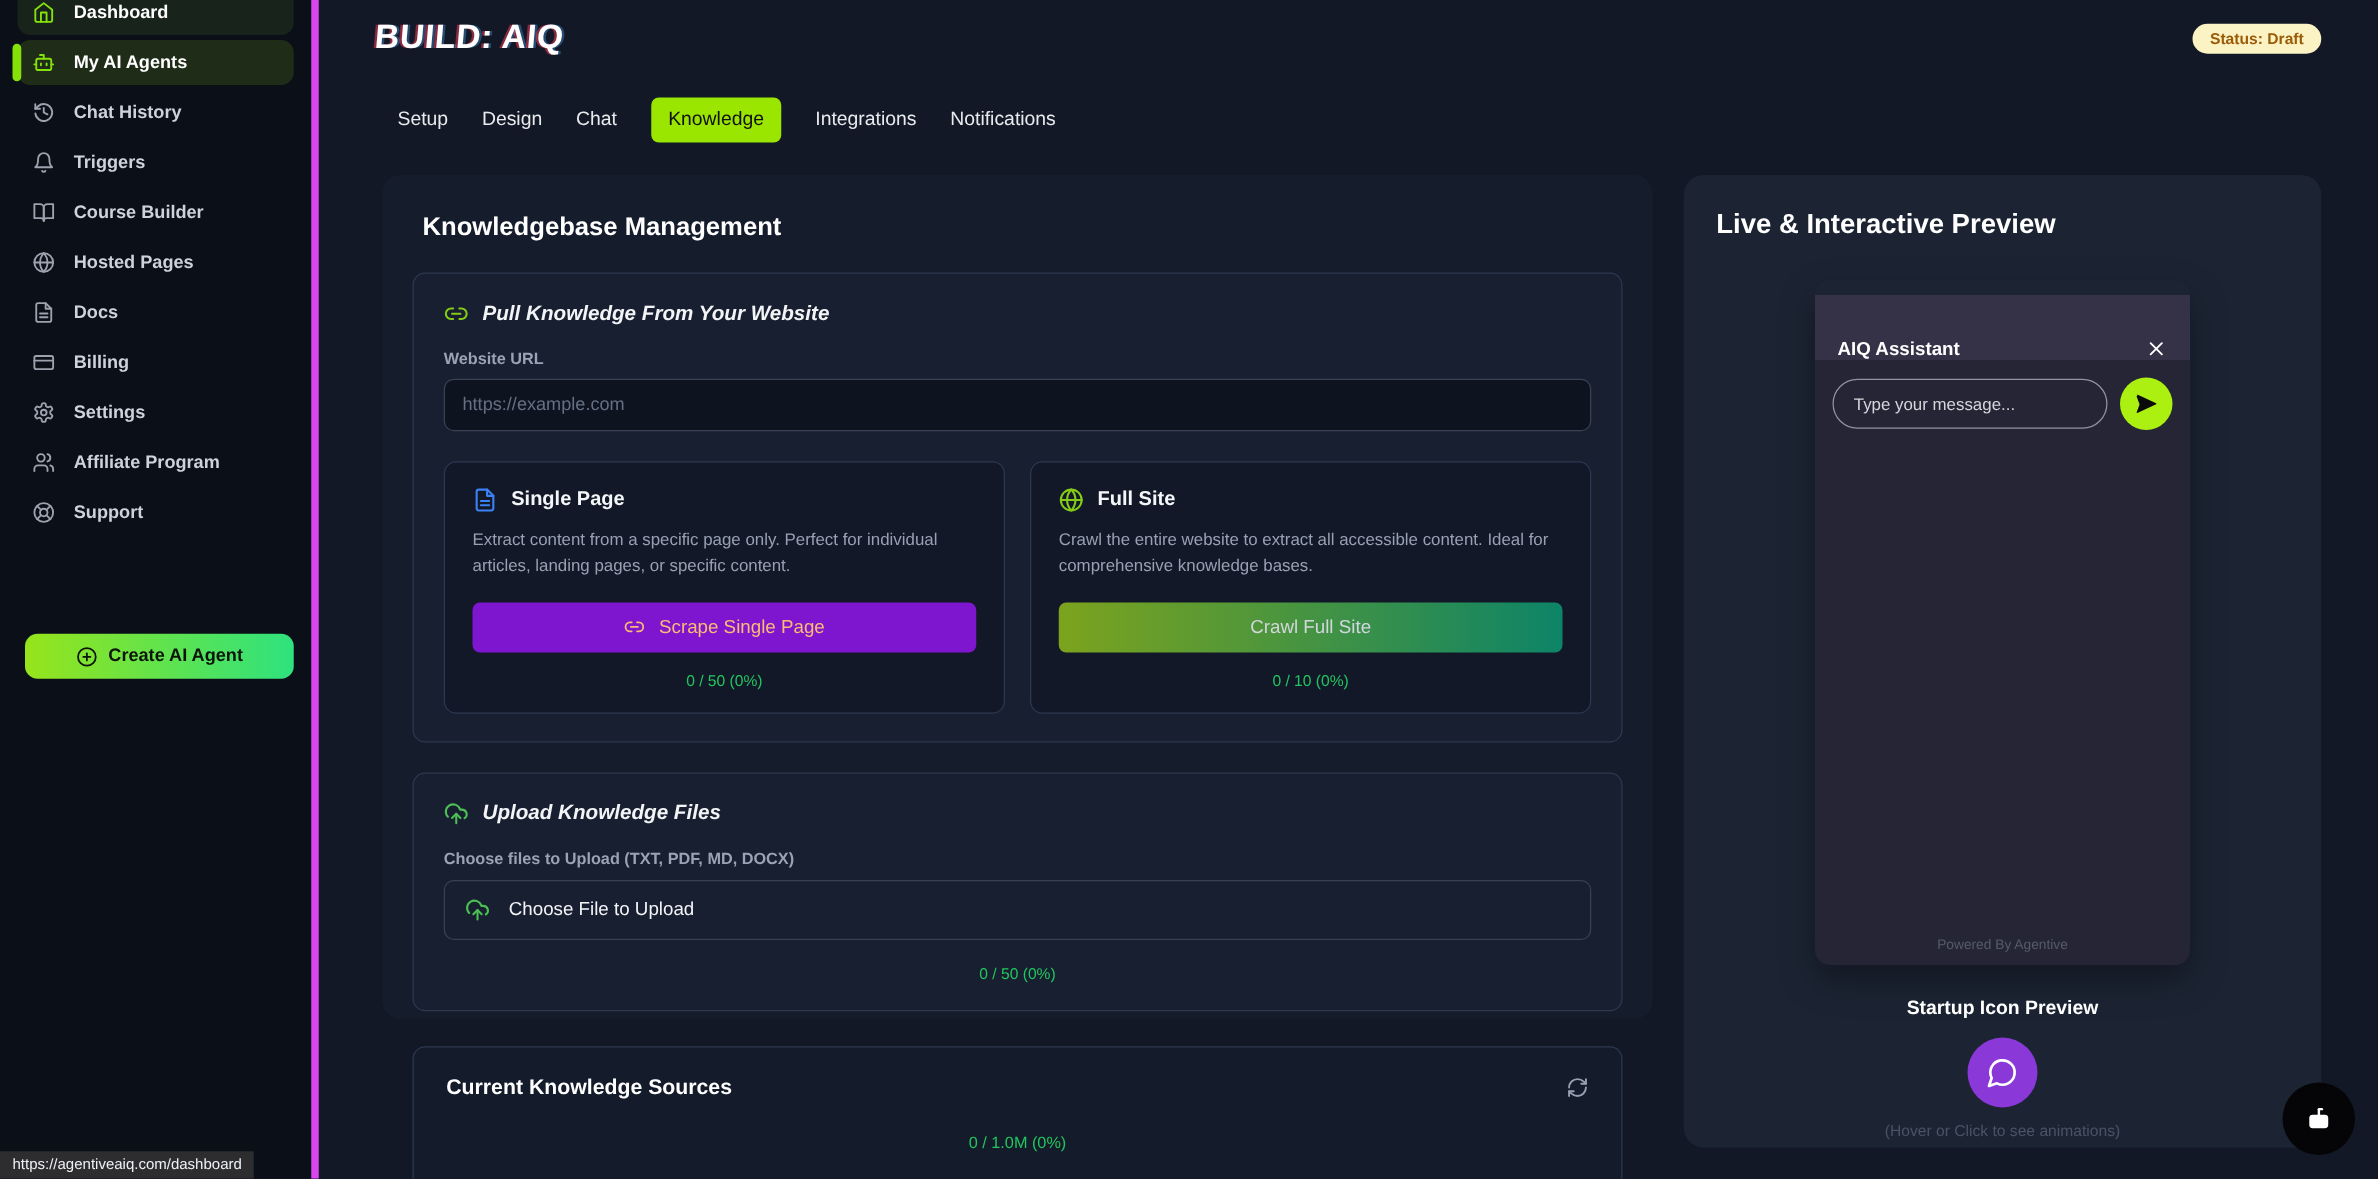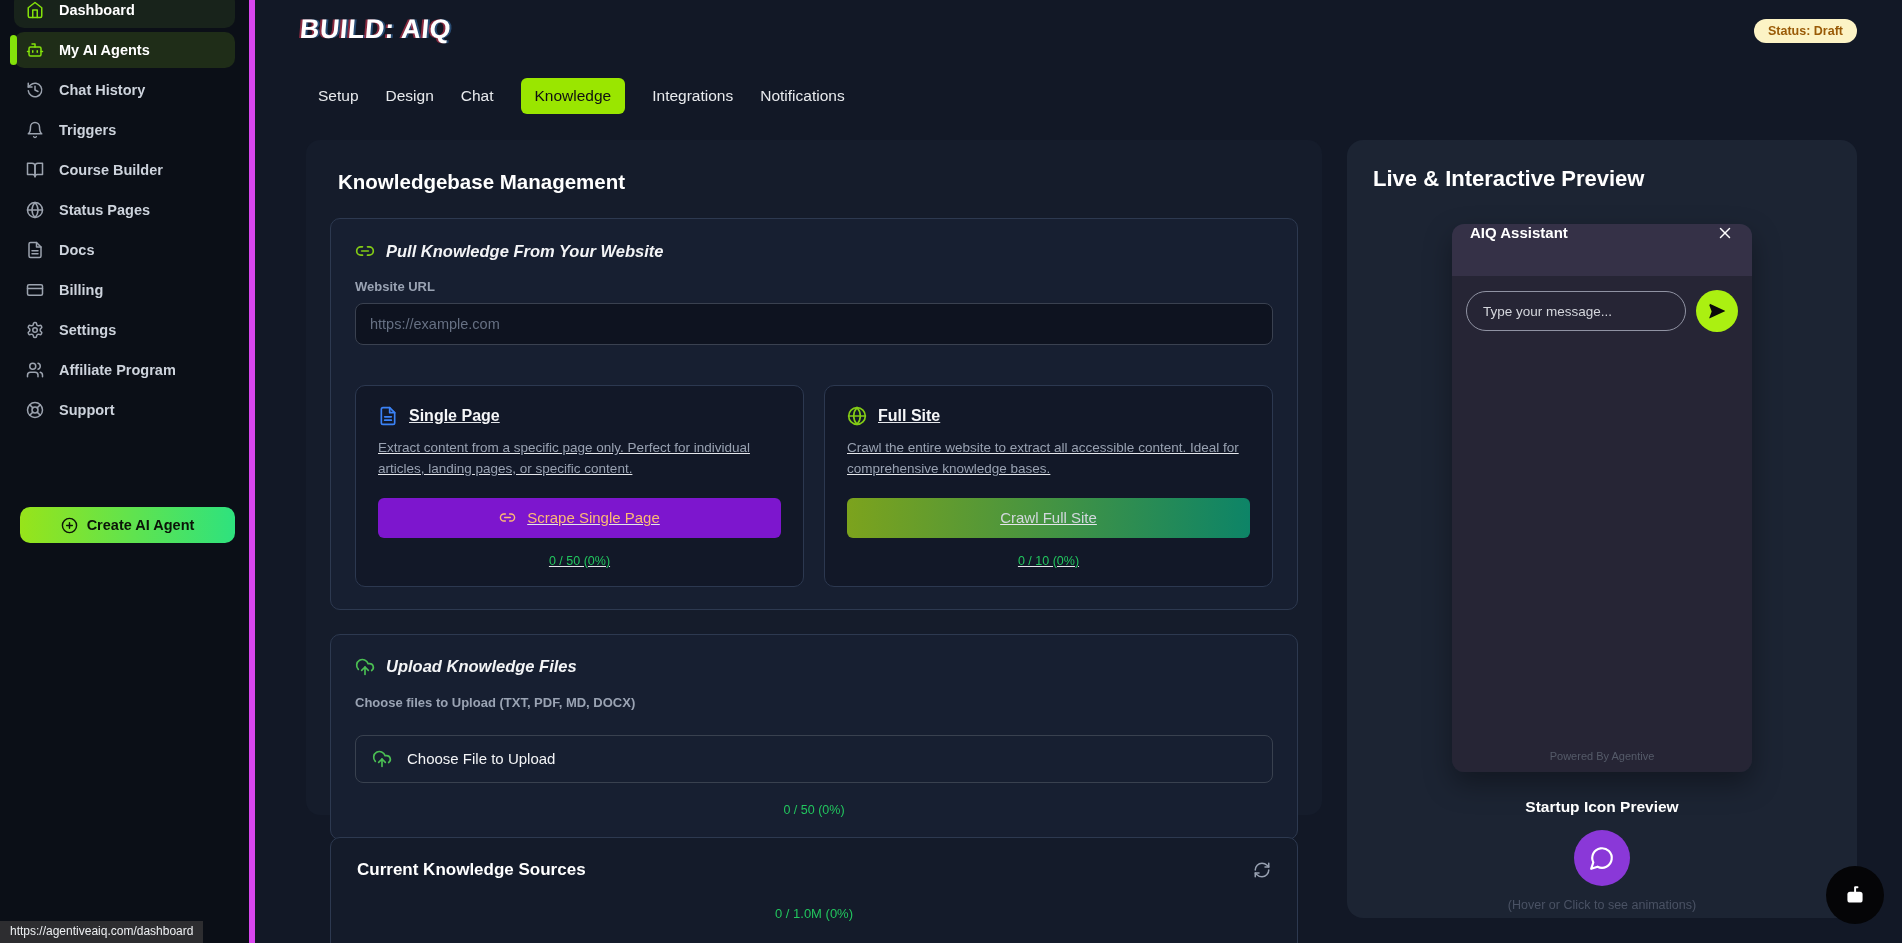--- a/index.html
+++ b/index.html
@@ -67,36 +67,36 @@
   .sec-head { display:flex; align-items:center; gap:11px; font-size:16.5px; font-weight:700; color:#f3f4f6;font-style:italic; }
   .green-ic { color:#84cc16; }
   .upload-ic { color:#4bbf53; }
   .field-label { margin-top:18px; font-size:13px; font-weight:700; color:#9aa3b3; }
   .url-input {
     margin-top:9px; width:100%; height:42px; background:#0e1320;
     border:1px solid #3a4150; border-radius:8px; color:#e5e7eb; padding:0 14px;
     font-size:14.5px; font-family:inherit; outline:none;
   }
   .url-input::placeholder { color:#667083; }
-  .cards { display:grid; grid-template-columns:1fr 1fr; gap:20px; margin-top:40px;text-decoration:underline; }
+  .cards { display:grid; grid-template-columns:1fr 1fr; gap:20px; margin-top:24px; }
   .card { border:1px solid #2c3850; background:#121828; border-radius:10px; padding:20px 22px 18px; }
   .card-head { display:flex; align-items:center; gap:11px; font-size:16px; font-weight:700; color:#f5f6f8; }
   .blue-ic { color:#3b82f6; }
   .card-desc { margin-top:12px; font-size:13.5px; color:#98a1b1; line-height:1.55; }
   .card-btn {
     margin-top:18px; width:100%; height:40px; border:none; border-radius:6px; cursor:pointer;
     display:flex; align-items:center; justify-content:center; gap:11px;
     font-size:15px; font-family:inherit;
   }
   .btn-purple { background:#7d16ce; color:#fdba74; }
   .btn-gradient { background:linear-gradient(90deg,#7ca31d,#0d8467); color:#d2d7dd; }
   .counter { margin-top:16px; text-align:center; color:#22c55e; font-size:12.5px; }
   .upload-section { margin-top:24px; }
   .upload-btn {
-    margin-top:25px; width:100%; height:48px; background:transparent;
+    margin-top:10px; width:100%; height:48px; background:transparent;
     border:1px solid #39414f; border-radius:8px; cursor:pointer;
     display:flex; align-items:center; gap:15px; padding:0 16px;
     color:#f3f4f6; font-size:15px; font-family:inherit;
   }
   .upload-counter { margin-top:20px; }
   
   .sources {
     position:absolute; left:330px; top:837px; width:968px; height:150px;
     border:1px solid #2d3950; background:#141b2a; border-radius:10px; padding:22px 26px;
   }
@@ -107,21 +107,21 @@
   
   .preview {
     position:absolute; left:1347px; top:140px; width:510px; height:778px;
     background:#1c2433; border-radius:16px; padding:26px;
   }
   .preview-title { font-size:22px; font-weight:700; color:#fff; }
   .chat {
     width:300px; height:548px; margin:32px auto 0; border-radius:12px; overflow:hidden;
     display:flex; flex-direction:column; box-shadow:0 12px 28px rgba(0,0,0,.35);
   }
-  .chat-header { height:52px; background:#353147; display:flex; align-items:flex-start; padding:0 18px; }
+  .chat-header { height:52px; background:#353147; display:flex; align-items:flex-end; padding:0 18px;margin-top:12px; }
   .chat-title { font-size:15px; font-weight:700; color:#fff; }
   .chat-close { margin-left:auto; color:#fff; cursor:pointer; display:flex; }
   .chat-body {
     flex:1; background:#262535; display:flex; flex-direction:column;
     justify-content:space-between; padding:14px 14px 10px;
   }
   .chat-input-row { display:flex; align-items:center; gap:10px; }
   .chat-input {
     flex:1; height:40px; border-radius:999px; border:1px solid #9093a3;
     background:transparent; color:#e5e7eb; padding:0 16px; font-size:13.5px;
@@ -194,21 +194,21 @@
           <path d="M22 3h-6a4 4 0 0 0-4 4v14a3 3 0 0 1 3-3h7z"></path>
         </svg>
       <span>Course Builder</span>
     </div>
     <div class="nav-item">
       <svg width="18" height="18" viewBox="0 0 24 24" fill="none" stroke="currentColor" stroke-width="2" stroke-linecap="round" stroke-linejoin="round">
           <circle cx="12" cy="12" r="10"></circle>
           <path d="M12 2a14.5 14.5 0 0 0 0 20 14.5 14.5 0 0 0 0-20"></path>
           <path d="M2 12h20"></path>
         </svg>
-      <span>Status Pages</span>
+      <span>Hosted Pages</span>
     </div>
     <div class="nav-item">
       <svg width="18" height="18" viewBox="0 0 24 24" fill="none" stroke="currentColor" stroke-width="2" stroke-linecap="round" stroke-linejoin="round">
           <path d="M14 2H6a2 2 0 0 0-2 2v16a2 2 0 0 0 2 2h12a2 2 0 0 0 2-2V8z"></path>
           <polyline points="14 2 14 8 20 8"></polyline>
           <line x1="16" y1="13" x2="8" y2="13"></line>
           <line x1="16" y1="17" x2="8" y2="17"></line>
         </svg>
       <span>Docs</span>
     </div>

